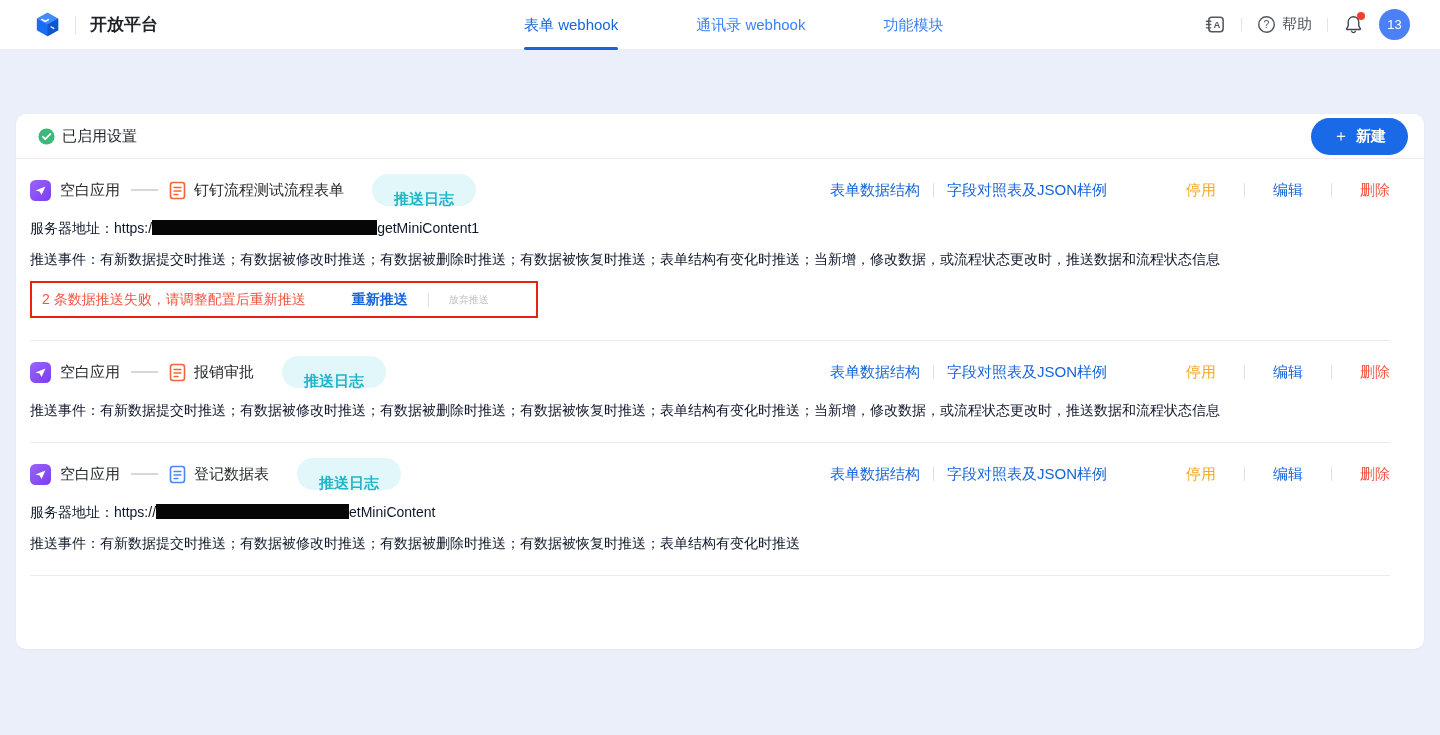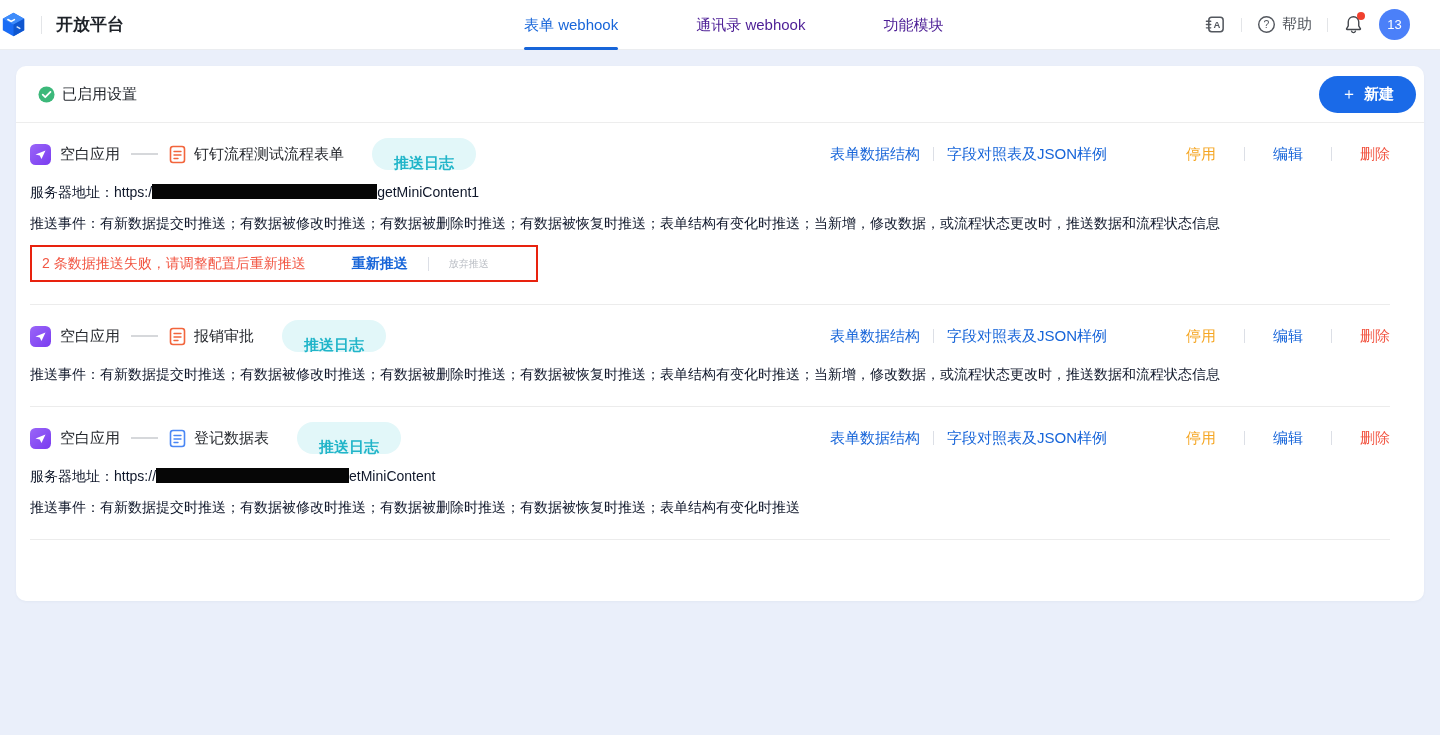--- a/index.html
+++ b/index.html
@@ -7,51 +7,51 @@
   body {
     font-family:"Liberation Sans","DejaVu Sans",sans-serif;
     background:#eaeffa;
     color:#32363b;
     overflow:hidden;
   }
   
   .topbar {
     position:relative; height:50px; background:#fff;
     border-bottom:1px solid #ebedf0;
-    display:flex; align-items:center; padding:0 30px 0 0;
+    display:flex; align-items:center; padding:0 30px 0 34px;
   }
   .brand { display:flex; align-items:center; gap:14px; }
   .brand-divider { width:1px; height:18px; background:#e3e5e8; }
   .brand-title { font-size:17px; font-weight:700; color:#1f2329; }
   .tabs { position:absolute; left:524px; top:0; height:50px; display:flex; gap:78px; }
   .tab {
     position:relative; height:50px; display:flex; align-items:center;
-    font-size:15px; color:#4c1d95; cursor:pointer; white-space:nowrap;
+    font-size:15px; color:#3b82f6; cursor:pointer; white-space:nowrap;
   }
   .tab.active { color:#1765d9; }
   .tab.active::after {
     content:""; position:absolute; left:0; right:0; bottom:0;
     height:3px; background:#1765d9; border-radius:2px;
   }
   .topbar-right { margin-left:auto; display:flex; align-items:center; gap:15px; }
   .tb-vdiv { width:1px; height:14px; background:#e3e5e8; }
   .icon-btn { display:flex; align-items:center; gap:6px; color:#53575e; font-size:15px; cursor:pointer; }
   .bell-wrap { position:relative; display:flex; }
   .bell-dot { position:absolute; top:-2px; right:-1px; width:8px; height:8px; border-radius:50%; background:#f0402e; }
   .avatar {
     width:31px; height:31px; border-radius:50%; background:#4b80f9;
     color:#fff; font-size:13px; display:flex; align-items:center; justify-content:center;
     cursor:pointer;
   }
   
   .page { padding:16px; }
   .card { background:#fff; border-radius:10px; min-height:535px; box-shadow:0 1px 3px rgba(31,56,88,.04); }
   .card-header {
-    height:57px; display:flex; align-items:center;
-    padding:0 8px 0 22px; border-bottom:1px solid #ededed;
+    height:45px; display:flex; align-items:center;
+    padding:0 16px 0 22px; border-bottom:1px solid #ededed;margin-top:48px;
   }
   .card-title-wrap { display:flex; align-items:center; gap:7px; font-size:15px; color:#1f2329; }
   .new-btn {
     margin-left:auto; display:flex; align-items:center; gap:7px;
     background:#1a6ae8; color:#fff; border:none; border-radius:19px;
     height:37px; padding:0 22px; font-size:15px; font-weight:700; cursor:pointer;
     font-family:inherit;
   }
   .new-btn .plus { font-size:16px; font-weight:400; }
   .entries { padding:0 34px 10px 14px; }

